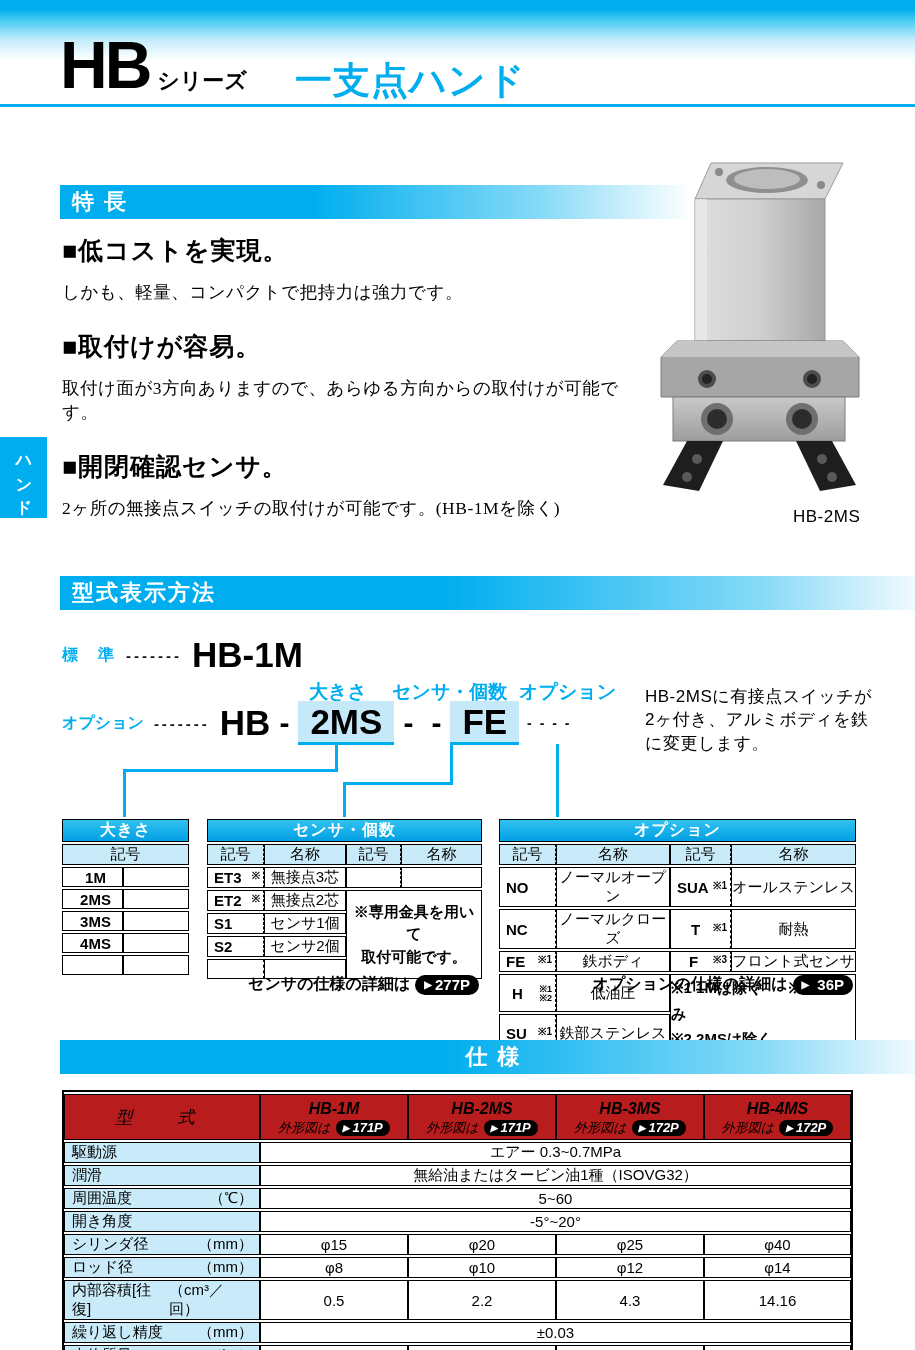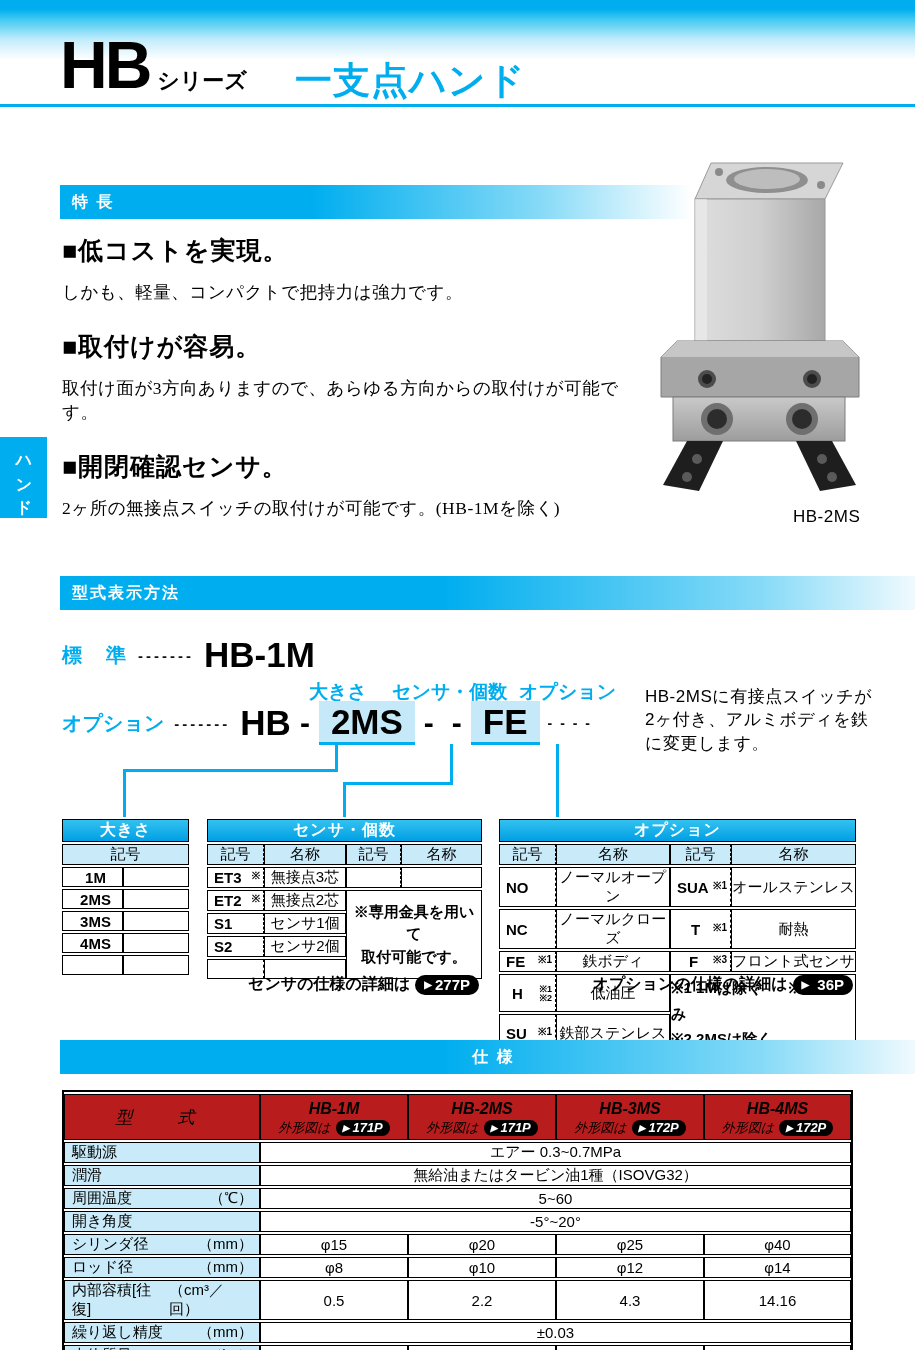--- a/index.html
+++ b/index.html
@@ -11,21 +11,21 @@
   .top-band{left:0;top:0;width:915px;height:62px;
     background:linear-gradient(180deg,#00aeef 0px,#00aeef 9px,#45cbf3 20px,#c4ecfb 40px,#ffffff 60px);}
   .brand{left:60px;top:28px;white-space:nowrap;}
   .brand .series{font-size:66px;font-weight:bold;letter-spacing:-3px;line-height:74px;}
   .brand .suffix{font-size:22px;font-weight:bold;margin-left:8px;}
   .product-type{left:295px;top:56px;font-size:37px;font-weight:bold;color:#00aeef;letter-spacing:1px;}
   .top-rule{left:0;top:104px;width:915px;height:3px;background:#00aeef;}
   .tagline{left:62px;top:121px;font-size:27px;font-weight:bold;letter-spacing:0.5px;}
 
   
-  .bar{height:34px;color:#fff;font-size:16px;font-weight:bold;line-height:34px;padding-left:12px;box-sizing:border-box;letter-spacing:2px;}
+  .bar{height:34px;color:#fff;font-size:22px;font-weight:bold;line-height:34px;padding-left:12px;box-sizing:border-box;letter-spacing:2px;}
   .bar-features{left:60px;top:185px;width:632px;
     background:linear-gradient(90deg,#00aeef 0%,#00aeef 40%,#86daf7 76%,#ffffff 100%);}
   .bar-model{left:60px;top:576px;width:855px;
     background:linear-gradient(90deg,#00aeef 0%,#00aeef 45%,#86daf7 82%,#f0fafe 100%);}
   .bar-spec{left:60px;top:1040px;width:855px;
     background:linear-gradient(90deg,#00aeef 0%,#00aeef 45%,#86daf7 82%,#f0fafe 100%);text-align:center;}
 
   
   .features{left:62px;top:234px;width:585px;}
   .features h3{font-size:25px;font-weight:bold;margin:0 0 13px 0;letter-spacing:1px;}
@@ -35,21 +35,21 @@
   .side-tab{left:0;top:437px;width:47px;height:81px;background:#00aeef;color:#fff;
     display:flex;align-items:center;justify-content:center;}
   .side-tab span{writing-mode:vertical-rl;font-size:16px;font-weight:bold;letter-spacing:3px;}
 
   
   .product{left:645px;top:155px;}
   .product-caption{left:793px;top:507px;font-size:17px;letter-spacing:0.5px;}
 
   
   .standard-row{left:62px;top:635px;display:flex;align-items:center;white-space:nowrap;}
-  .cyan-label{color:#00aeef;font-size:20px;font-weight:bold;}
+  .cyan-label{color:#00aeef;font-size:16px;font-weight:bold;}
   .wide{letter-spacing:2px;}
   .leader{font-size:15px;font-weight:bold;letter-spacing:3px;margin:0 10px;color:#111;}
   .model-big{font-size:35px;font-weight:bold;letter-spacing:0px;}
   .opt-labels .lab{position:absolute;top:679px;color:#00aeef;font-size:19px;font-weight:bold;}
   .lab-size{left:309px;}
   .lab-sensor{left:392px;}
   .lab-option{left:519px;}
   .option-row{left:62px;top:700px;display:flex;align-items:center;white-space:nowrap;height:46px;}
   .mbox{background:#c5e9f8;border-bottom:3px solid #00aeef;font-size:35px;font-weight:bold;
         padding:1px 12px 0 12px;line-height:40px;}

